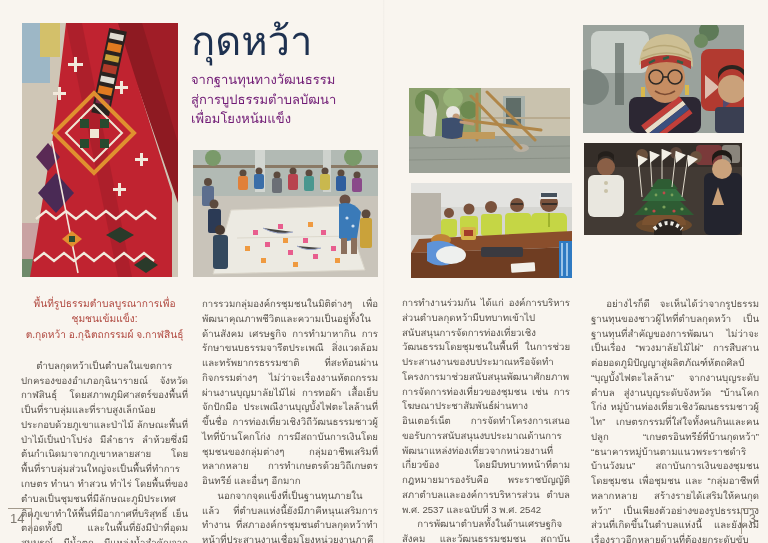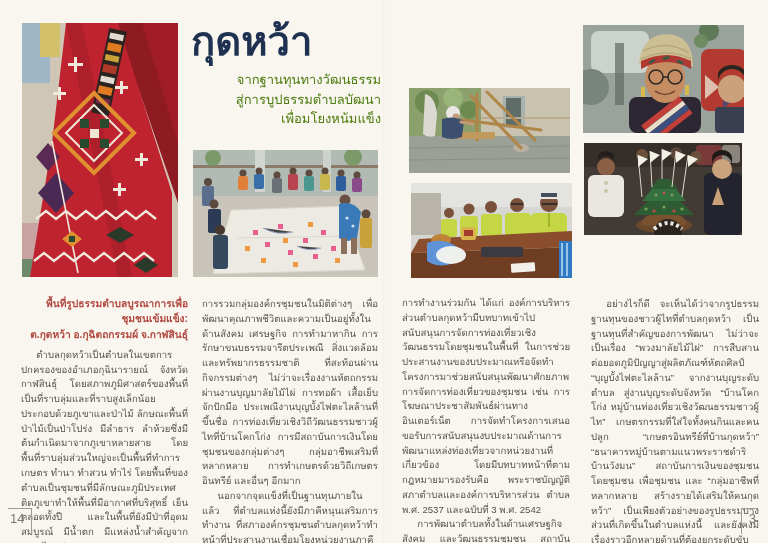--- a/index.html
+++ b/index.html
@@ -1,26 +1,26 @@
 <!DOCTYPE html>
 <html><head>
 <meta charset="utf-8">
 <style>
   html,body{margin:0;padding:0;background:#e9e6e0;}
   .spread{position:relative;width:768px;height:543px;background:#f9f5ef;overflow:hidden;
           font-family:"Liberation Sans",sans-serif;color:#55504a;}
   .photo{position:absolute;overflow:hidden;}
   .photo svg{display:block;}
   .title-block{position:absolute;left:191px;top:20px;width:190px;}
-  .title-block h1{margin:0 0 8px 0;font-size:40px;line-height:1.05;font-weight:bold;color:#1e3150;letter-spacing:0;}
-  .subtitle{font-size:13px;line-height:1.5;color:#4d7c0f;text-align:right;}
+  .title-block h1{margin:0 0 8px 0;font-size:40px;line-height:1.05;font-weight:normal;color:#1e3150;letter-spacing:0;}
+  .subtitle{font-size:13px;line-height:1.5;color:#701a75;}
   .col{position:absolute;font-size:9.6px;line-height:1.54;text-align:justify;}
   .col p{margin:0;}
   .col p.indent{text-indent:1.6em;}
-  .sec-head{color:#b0483f;font-weight:bold;font-size:10.2px;line-height:1.5;margin-bottom:6px;text-align:right;}
+  .sec-head{color:#b0483f;font-weight:normal;font-size:10.2px;line-height:1.5;margin-bottom:17px;text-align:center;}
   .pagenum{position:absolute;font-size:13px;color:#7d7870;}
   .pagenum span{display:inline-block;padding:2px 7px 8px 2px;}
   .pagenum.left span{border-top:1px solid #a39a8d;border-right:1px solid #a39a8d;}
   .pagenum.right span{border-top:1px solid #a39a8d;border-left:1px solid #a39a8d;padding:2px 2px 8px 7px;}
   .gutter{position:absolute;left:383px;top:0;width:2px;height:543px;
           background:linear-gradient(90deg,rgba(0,0,0,0.03),rgba(0,0,0,0));}
 </style>
 </head>
 <body>
 

